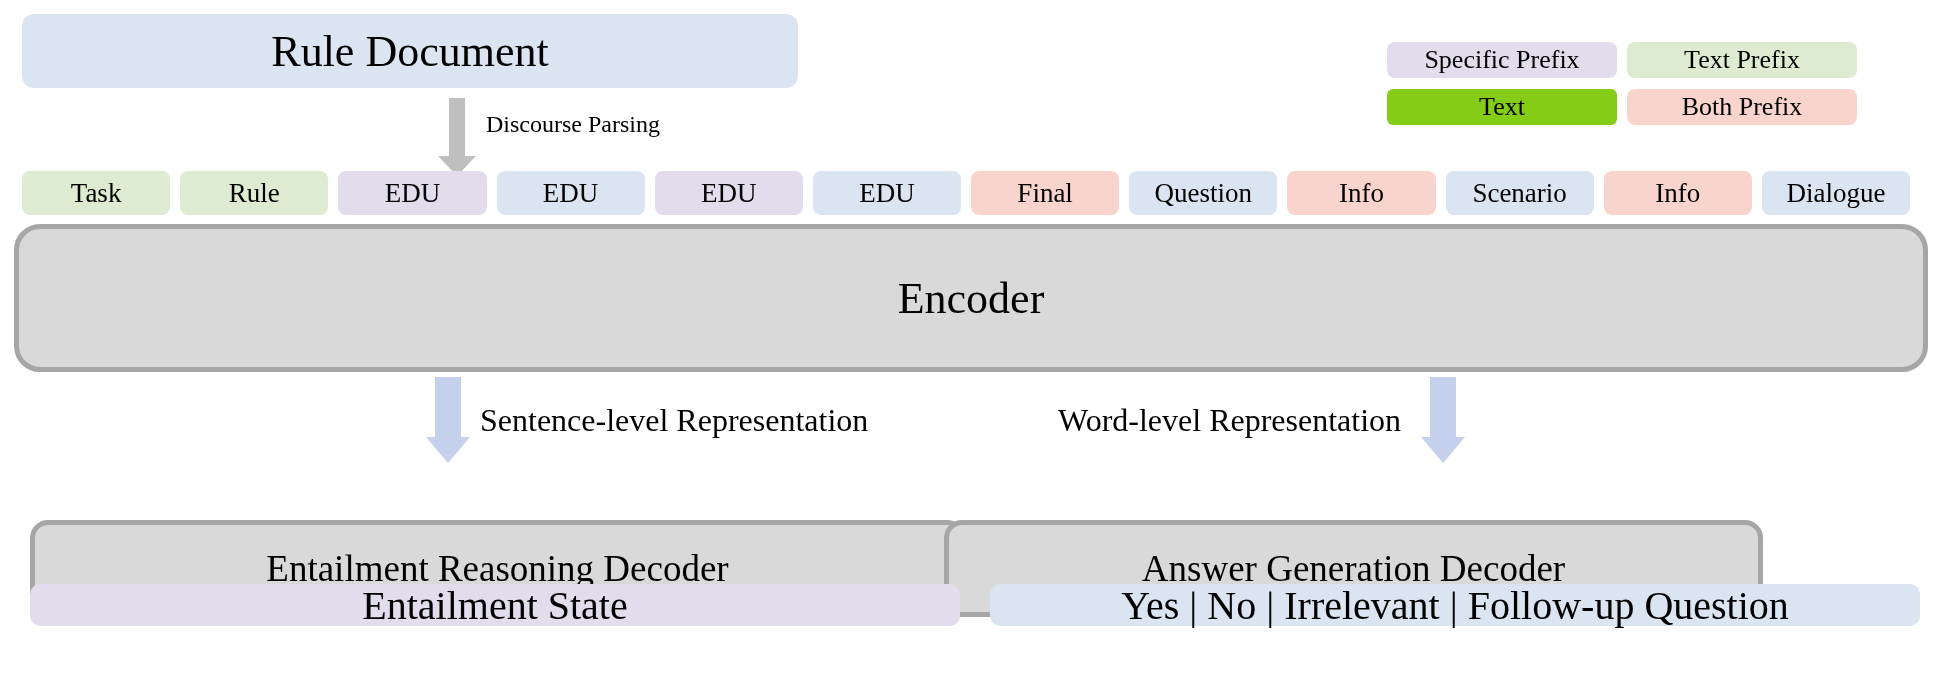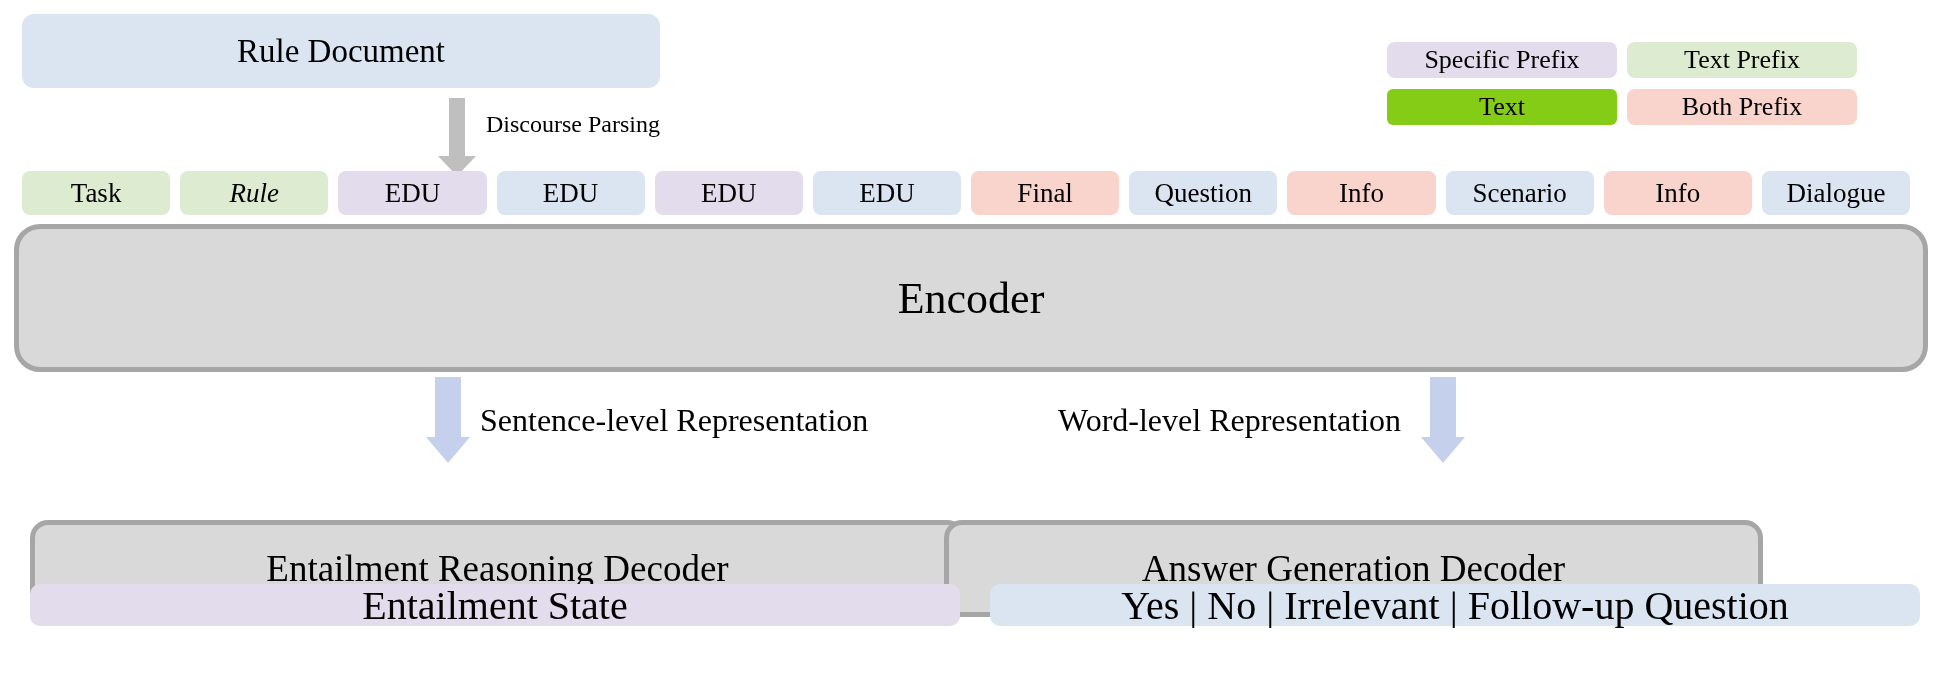--- a/index.html
+++ b/index.html
@@ -9,22 +9,22 @@
     position: relative;
     width: 1956px;
     height: 696px;
     background: #ffffff;
     overflow: hidden;
   }
   .box { position: absolute; display: flex; align-items: center; justify-content: center; }
 
   
   .rule-document {
-    left: 22px; top: 14px; width: 638px; height: 74px;
-    background: #dbe5f2; border-radius: 12px; font-size: 33px;
+    left: 22px; top: 14px; width: 776px; height: 74px;
+    background: #dbe5f2; border-radius: 12px; font-size: 44px;
   }
 
   
   .gray-arrow { position: absolute; left: 437px; top: 98px; }
   .discourse-label {
     position: absolute; left: 486px; top: 100px; height: 48px;
     display: flex; align-items: center; font-size: 24px;
   }
 
   
@@ -112,21 +112,21 @@
       <div class="legend-item" style="background-color: rgb(249, 212, 204);">
         <span>Both Prefix</span>
       </div>
     </div>
 
   <div class="token-row">
 
   <div class="token" style="background-color: rgb(221, 235, 209);">
         <span>Task</span>
       </div>
-      <div class="token" style="background-color: rgb(221, 235, 209); font-style: italic;">
+      <div class="token" style="background-color: rgb(221, 235, 209);">
         <span>Rule</span>
       </div>
       <div class="token" style="background-color: rgb(226, 220, 236);">
         <span>EDU</span>
       </div>
       <div class="token" style="background-color: rgb(219, 229, 242);">
         <span>EDU</span>
       </div>
       <div class="token" style="background-color: rgb(226, 220, 236);">
         <span>EDU</span>

